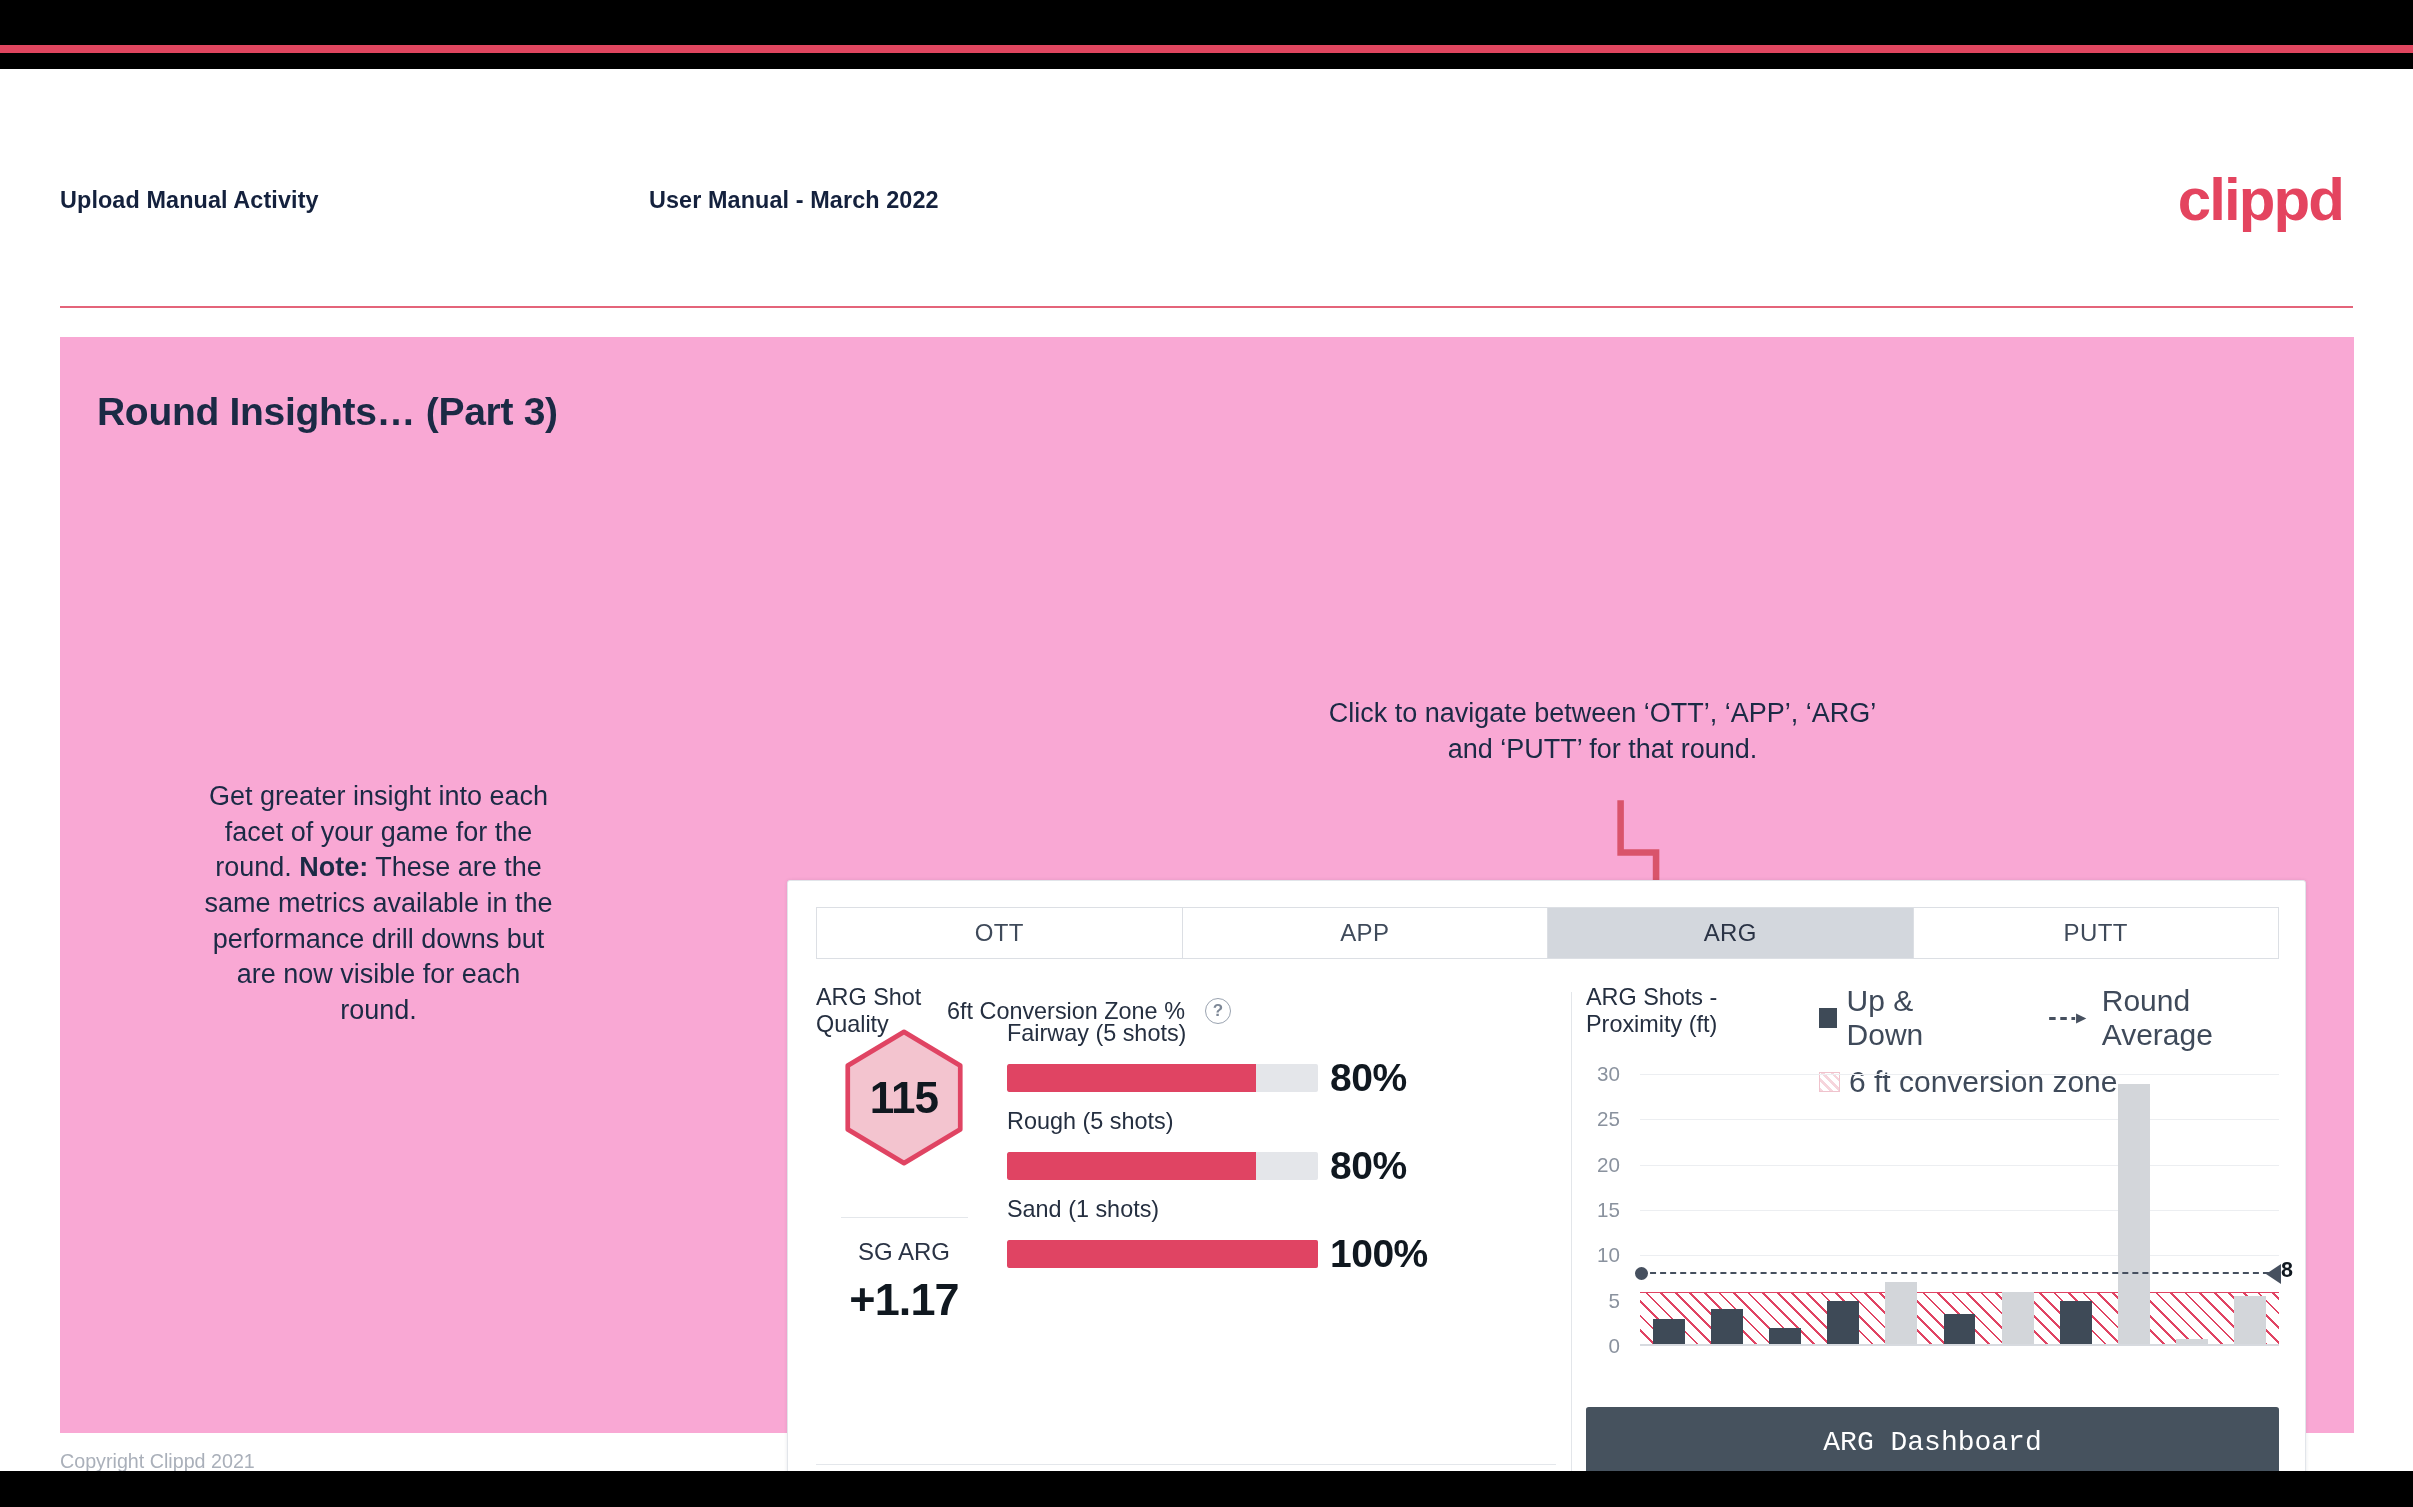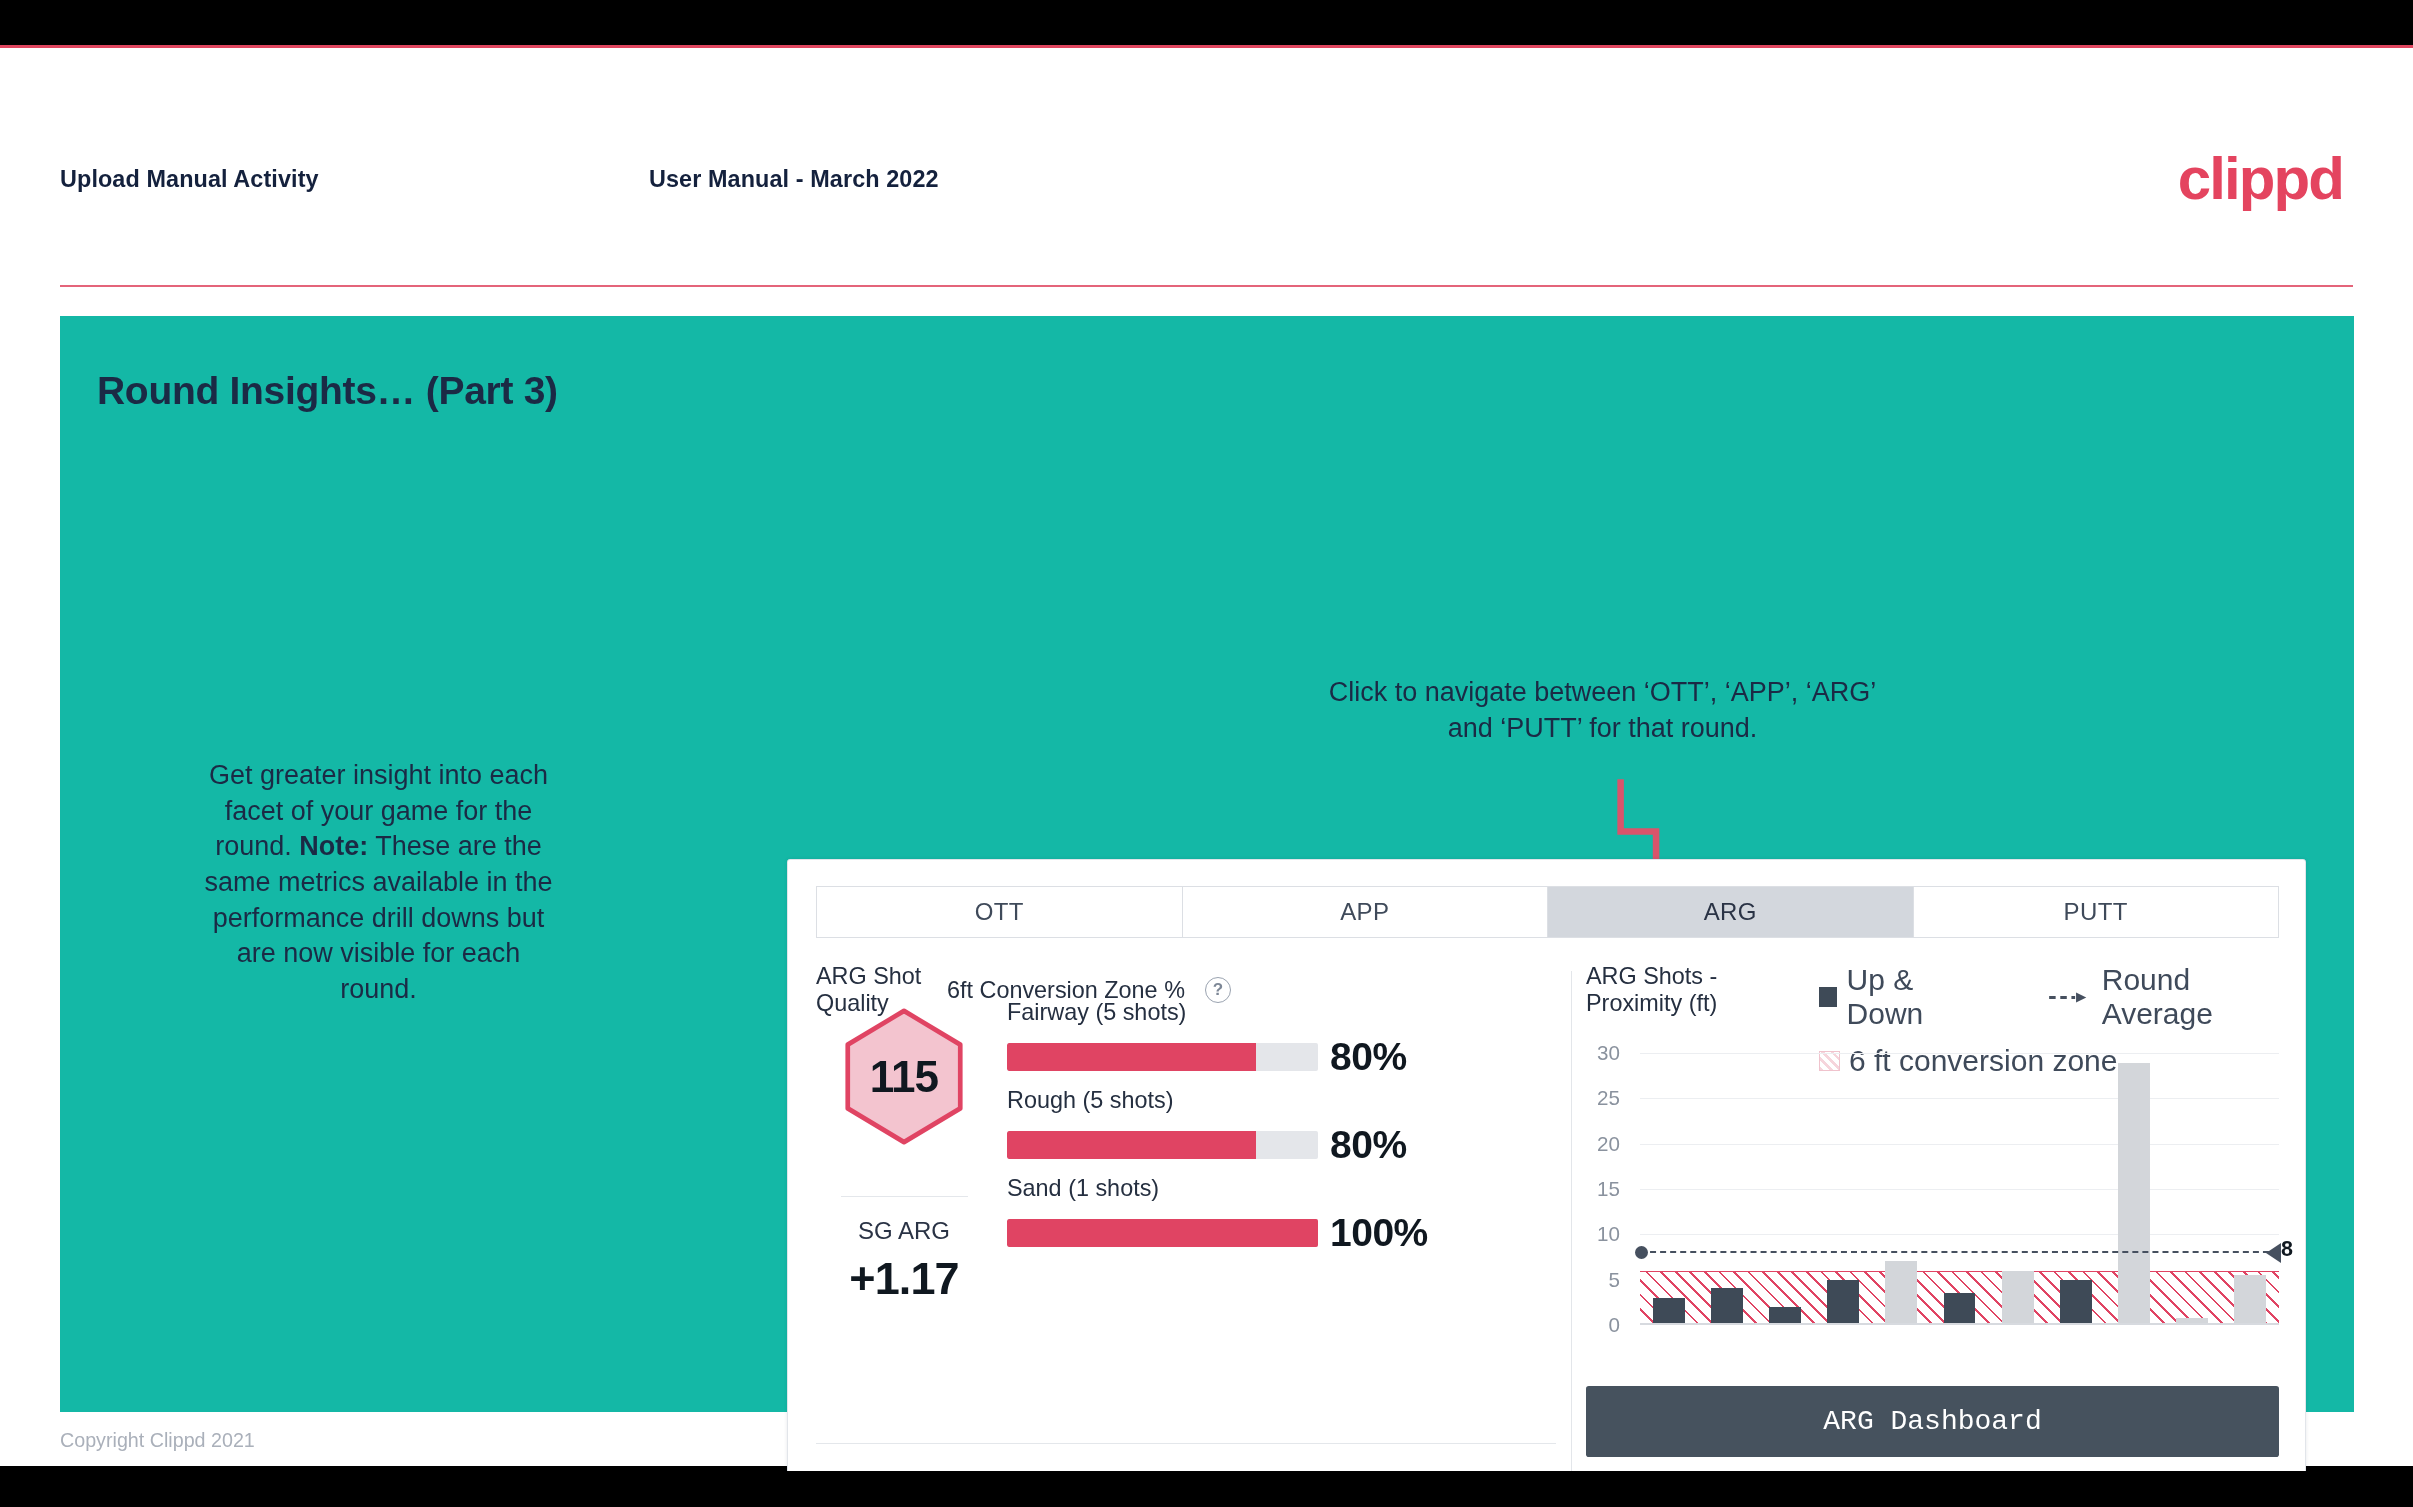--- a/index.html
+++ b/index.html
@@ -10,21 +10,21 @@
     overflow: hidden;
   }
   .screen { position: relative; width: 2413px; height: 1508px; background: #000; }
 
   
   .letterbox-top { position:absolute; left:0; top:0; width:100%; height:45px; background:#000; }
   .accent-strip  { position:absolute; left:0; top:45px; width:100%; height:7.5px; background:#e0465f; }
   .letterbox-bottom { position:absolute; left:0; bottom:0; width:100%; height:37px; background:#000; }
 
   .slide {
-    position:absolute; left:0; top:48px; width:2413px; height:1418px;
+    position:absolute; left:0; top:69px; width:2413px; height:1418px;
     background:#ffffff;
   }
 
   
   .header { position:absolute; left:0; top:0; width:100%; height:155px; }
   .hdr-left {
     position:absolute; left:60px; top:131px; transform:translateY(-50%);
     font-size:23.4px; font-weight:700; color:#14213d; letter-spacing:0.1px;
   }
   .hdr-mid {
@@ -37,21 +37,21 @@
     line-height:1;
   }
   .hdr-rule {
     position:absolute; left:60px; right:60px; top:237px; height:1.9px;
     background:#e4647a;
   }
 
   
   .body-panel {
     position:absolute; left:60px; top:268px; width:2294px; height:1096px;
-    background:#14b8a6;
+    background:#f9a8d4;
   }
 
   .title-block { position:absolute; left:37px; top:52px; }
   .title-main {
     font-size:39px; font-weight:700; color:#1b2a45; line-height:1.18;
     letter-spacing:-0.3px;
   }
   .title-sub {
     font-size:37px; font-weight:400; color:#41546f; line-height:1.2;
     margin-top:3.7px; letter-spacing:-0.2px;

